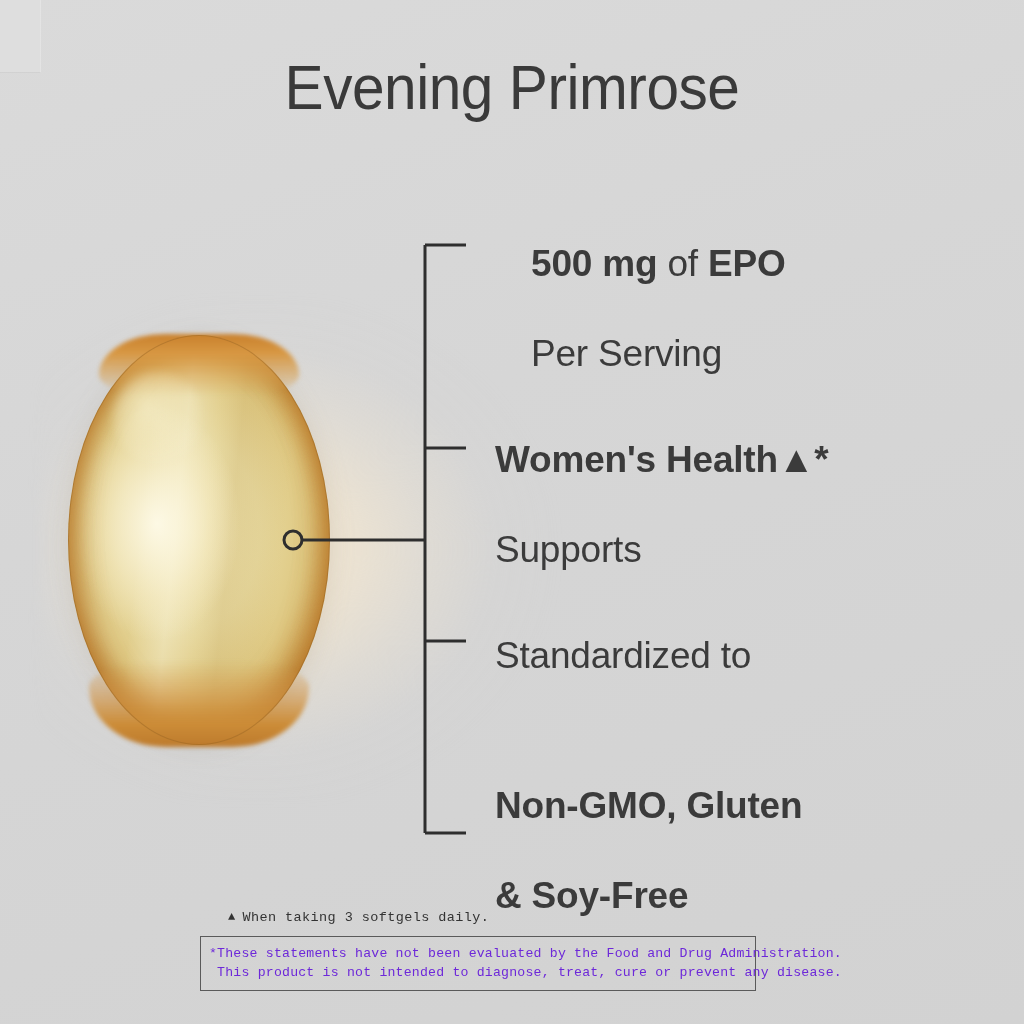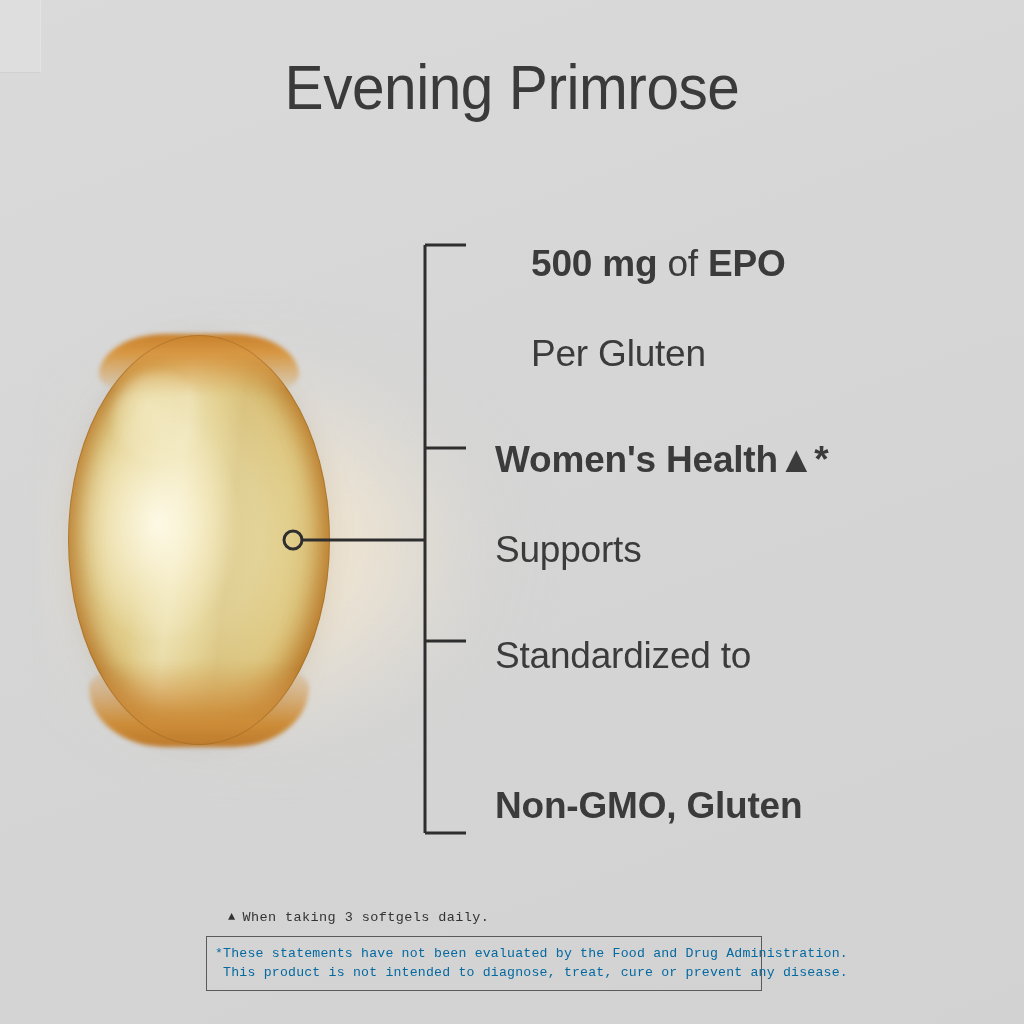--- a/index.html
+++ b/index.html
@@ -224,30 +224,30 @@
     gap: 7px;
   }
   .tri-glyph {
     font-size: 12px;
     line-height: 1;
     position: relative;
     top: -1px;
   }
   .disclaimer-box {
     position: absolute;
-    left: 206px;
+    left: 200px;
     top: 936px;
     width: 556px;
     border: 1.4px solid #5a5a5a;
     padding: 7px 8px 8px 8px;
     box-sizing: border-box;
     font-family: "Liberation Mono", "DejaVu Sans Mono", monospace;
     font-size: 13.2px;
     line-height: 1.45;
-    color: #0369a1;
+    color: #6d28d9;
     letter-spacing: 0.2px;
   }
   .disclaimer-box .dline { display: block; white-space: pre; }
 </style>
 </head>
 <body>
 
 <div id="stage">
 
   <div class="bg-base"></div>
@@ -278,34 +278,35 @@
       <path d="M425 641 L466 641"></path>
       <path d="M425 833 L466 833"></path>
 
       <path d="M302 540 L425 540"></path>
     </g>
     <circle cx="293" cy="540" r="9" fill="none" stroke="#2e2e2e" stroke-width="3"></circle>
   </svg>
 
   <div class="callout" id="callout-1">
     <span class="ln"><b>500 mg</b><span class="reg"> of </span><b>EPO</b></span>
-    <span class="ln reg">Per Gluten</span>
+    <span class="ln reg">Per Serving</span>
   </div>
 
   <div class="callout" id="callout-2">
     <span class="ln"><b>Women's Health</b><b>▲*</b></span>
     <span class="ln reg">Supports</span>
   </div>
 
   <div class="callout" id="callout-3">
     <span class="ln reg">Standardized to</span>
   </div>
 
   <div class="callout" id="callout-4">
     <span class="ln"><b>Non-GMO, Gluten</b></span>
+    <span class="ln"><b>&amp; Soy-Free</b></span>
   </div>
 
   <div class="footnote-dagger">
     <span class="tri-glyph">▲</span>
     <span>When taking 3 softgels daily.</span>
   </div>
 
   <div class="disclaimer-box">
     <span class="dline">*These statements have not been evaluated by the Food and Drug Administration.</span>
     <span class="dline"> This product is not intended to diagnose, treat, cure or prevent any disease.</span>

